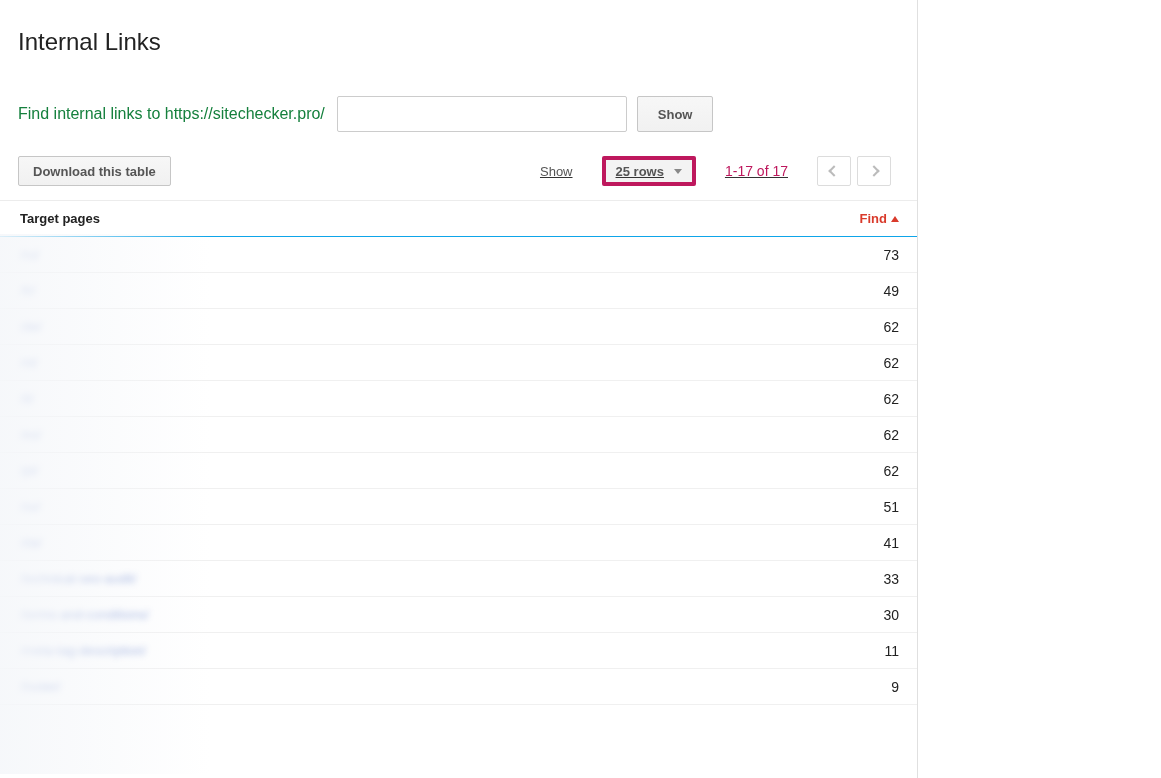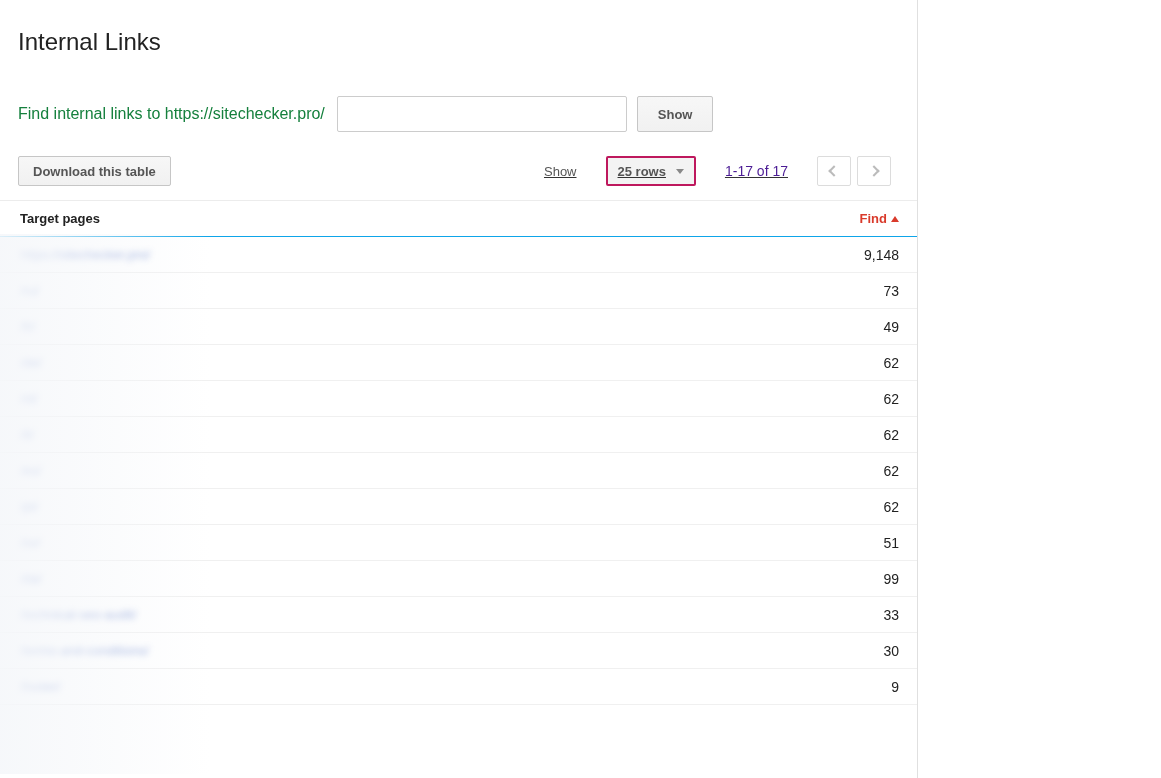--- a/index.html
+++ b/index.html
@@ -72,38 +72,38 @@
     text-decoration: underline;
   }
   .show-label {
     font-size: 13px;
     color: #555;
   }
   .select {
     display: flex;
     align-items: center;
     height: 30px;
-    border: 2px solid #be185d;
+    border: 4px solid #be185d;
     background: #f3f3f3;
     padding: 0 10px;
     border-radius: 2px;
     cursor: pointer;
     font-weight: 700;
     color: #555;
     gap: 10px;
   }
   .caret {
     width: 0; height: 0;
     border-left: 4px solid transparent;
     border-right: 4px solid transparent;
     border-top: 5px solid #888;
   }
   .pager-text {
     font-size: 14px;
-    color: #4c1d95;
+    color: #be185d;
   }
   .pager-btns {
     display: flex;
     gap: 6px;
   }
   .pager-btn {
     width: 34px; height: 30px;
     border: 1px solid #dcdcdc;
     background: #fff;
     border-radius: 2px;
@@ -208,24 +208,20 @@
   <div class="thead">
     <span class="th-left">Target pages</span>
     <span class="th-right">
       <span>Find</span>
       <span class="sort-up"></span>
     </span>
   </div>
 
   <div class="tbody" id="tbody">
       <div class="row">
-        <span class="cell-left">https://sitechecker.pro/</span>
-        <span class="cell-right">9,148</span>
-      </div>
-      <div class="row">
         <span class="cell-left">/ru/</span>
         <span class="cell-right">73</span>
       </div>
       <div class="row">
         <span class="cell-left">/fr/</span>
         <span class="cell-right">49</span>
       </div>
       <div class="row">
         <span class="cell-left">/de/</span>
         <span class="cell-right">62</span>
@@ -245,30 +241,34 @@
       <div class="row">
         <span class="cell-left">/pt/</span>
         <span class="cell-right">62</span>
       </div>
       <div class="row">
         <span class="cell-left">/sv/</span>
         <span class="cell-right">51</span>
       </div>
       <div class="row">
         <span class="cell-left">/da/</span>
-        <span class="cell-right">99</span>
+        <span class="cell-right">41</span>
       </div>
       <div class="row">
         <span class="cell-left">/technical-seo-audit/</span>
         <span class="cell-right">33</span>
       </div>
       <div class="row">
         <span class="cell-left">/terms-and-conditions/</span>
         <span class="cell-right">30</span>
       </div>
       <div class="row">
+        <span class="cell-left">/meta-tag-description/</span>
+        <span class="cell-right">11</span>
+      </div>
+      <div class="row">
         <span class="cell-left">/footer/</span>
         <span class="cell-right">9</span>
       </div>
     </div>
 
   <div class="left-fade"></div>
 </div>
 
 </body></html>

